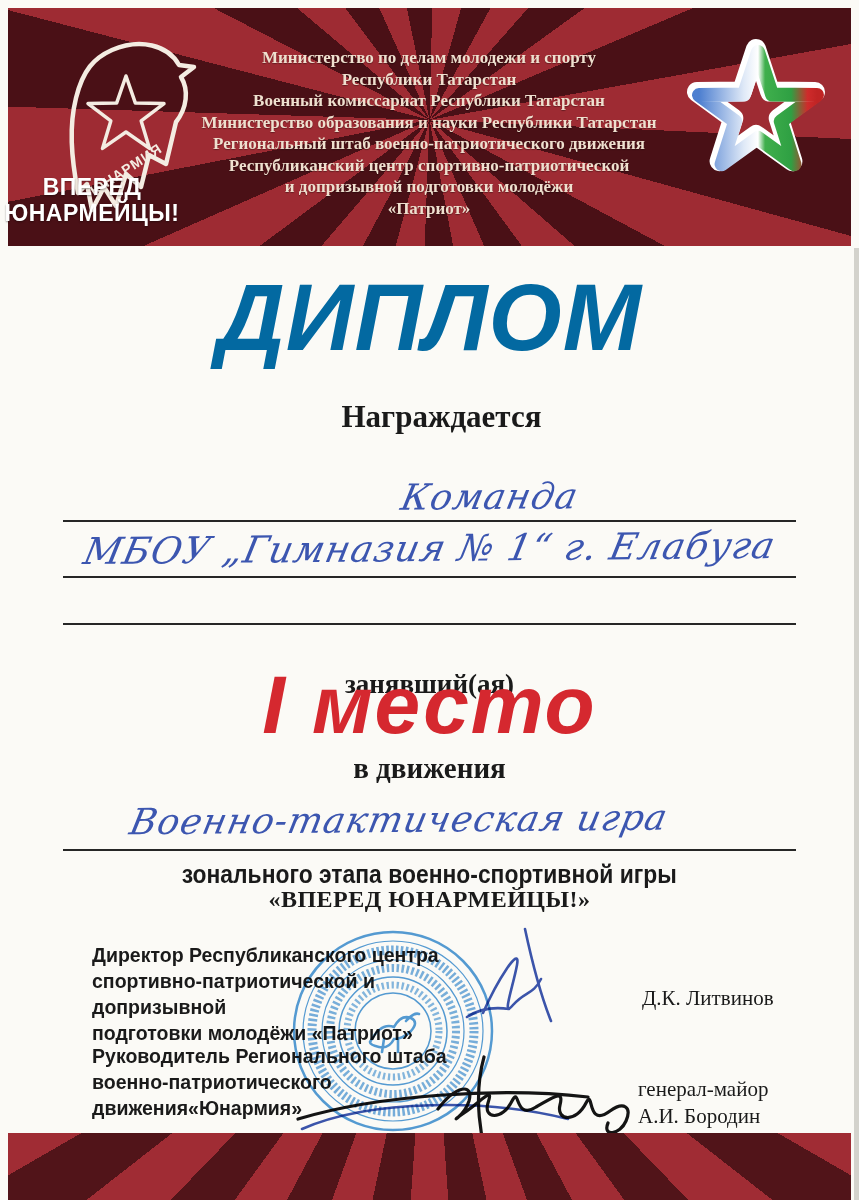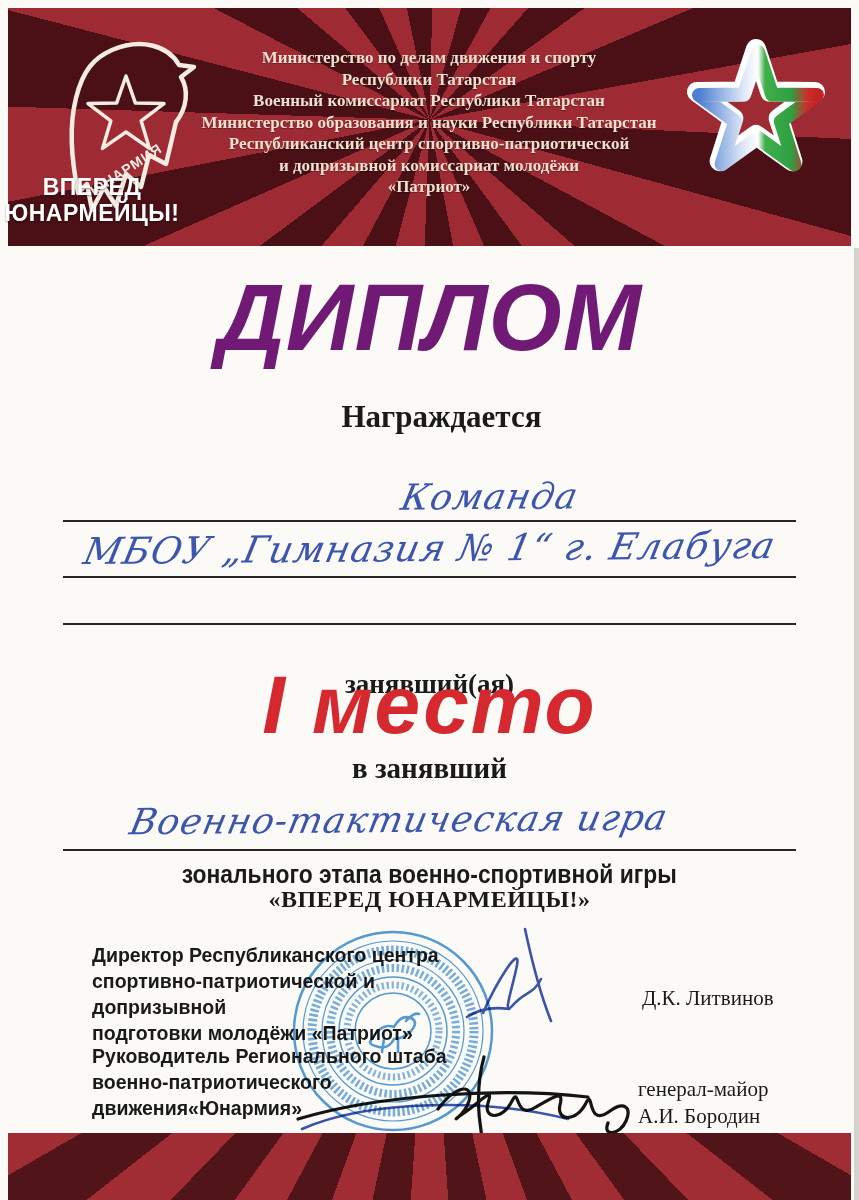--- a/index.html
+++ b/index.html
@@ -36,21 +36,21 @@
     text-align:center; color:#ffffff; font-weight:bold;
     font-family:"Liberation Sans", sans-serif;
     font-size:23px; line-height:26px; letter-spacing:.5px;
     text-shadow:0 1px 2px rgba(0,0,0,.4);
   }
 
   
   .title-main {
     top:268px; font-family:"Liberation Sans", sans-serif;
     font-weight:bold; font-style:italic; font-size:94px; line-height:100px;
-    color:#701a75; letter-spacing:1px;
+    color:#0369a1; letter-spacing:1px;
   }
   .awarded { top:399px; font-weight:bold; font-size:31px;padding-left:12px; }
   .hand {
     font-family:"DejaVu Serif", serif; font-style:italic; color:#3c56b0;
     letter-spacing:1px;
   }
   .hand-skew { transform:skewX(-12deg) rotate(-0.5deg); }
   .hw1 { top:476px; font-size:36px; }
   .hw2 { top:527px; font-size:37px; }
   .hw3 { top:799px; font-size:36px; }
@@ -132,46 +132,47 @@
                L55.2,83.4 L19,57 L63.9,56.6 Z" fill="none" stroke="url(#starg)" stroke-width="14" stroke-linejoin="round"></path>
     </svg>
 
     <div class="slogan" style="position:absolute; left:-16px; top:166px;">
       <div>ВПЕРЕД</div>
       <div>ЮНАРМЕЙЦЫ!</div>
     </div>
   </div>
 
   <div class="org-lines">
-    <div>Министерство по делам движения и спорту</div>
+    <div>Министерство по делам молодежи и спорту</div>
     <div>Республики Татарстан</div>
     <div>Военный комиссариат Республики Татарстан</div>
     <div>Министерство образования и науки Республики Татарстан</div>
+    <div>Региональный штаб военно-патриотического движения</div>
     <div>Республиканский центр спортивно-патриотической</div>
-    <div>и допризывной комиссариат молодёжи</div>
+    <div>и допризывной подготовки молодёжи</div>
     <div>«Патриот»</div>
   </div>
 
   <div class="centered title-main">ДИПЛОМ</div>
   <div class="centered awarded">Награждается</div>
 
   <div class="centered hw1">
     <span class="hand hand-skew" style="display:inline-block; margin-left:120px;">Команда</span>
   </div>
   <div class="rule" style="top:520px;"></div>
 
   <div class="centered hw2">
     <span class="hand hand-skew" style="display:inline-block;">МБОУ „Гимназия № 1“ г. Елабуга</span>
   </div>
   <div class="rule" style="top:576px;"></div>
   <div class="rule" style="top:623px;"></div>
 
   <div class="centered placement-label">занявший(ая)</div>
   <div class="centered placement">I место</div>
-  <div class="centered contest-label">в занявший</div>
+  <div class="centered contest-label">в движения</div>
 
   <div class="centered hw3">
     <span class="hand hand-skew" style="display:inline-block; margin-right:60px;">Военно-тактическая игра</span>
   </div>
   <div class="rule" style="top:849px;"></div>
 
   <div class="centered stage-line">
     <span class="squeeze">зонального этапа военно-спортивной игры</span>
   </div>
   <div class="centered event-name">«ВПЕРЕД ЮНАРМЕЙЦЫ!»</div>

